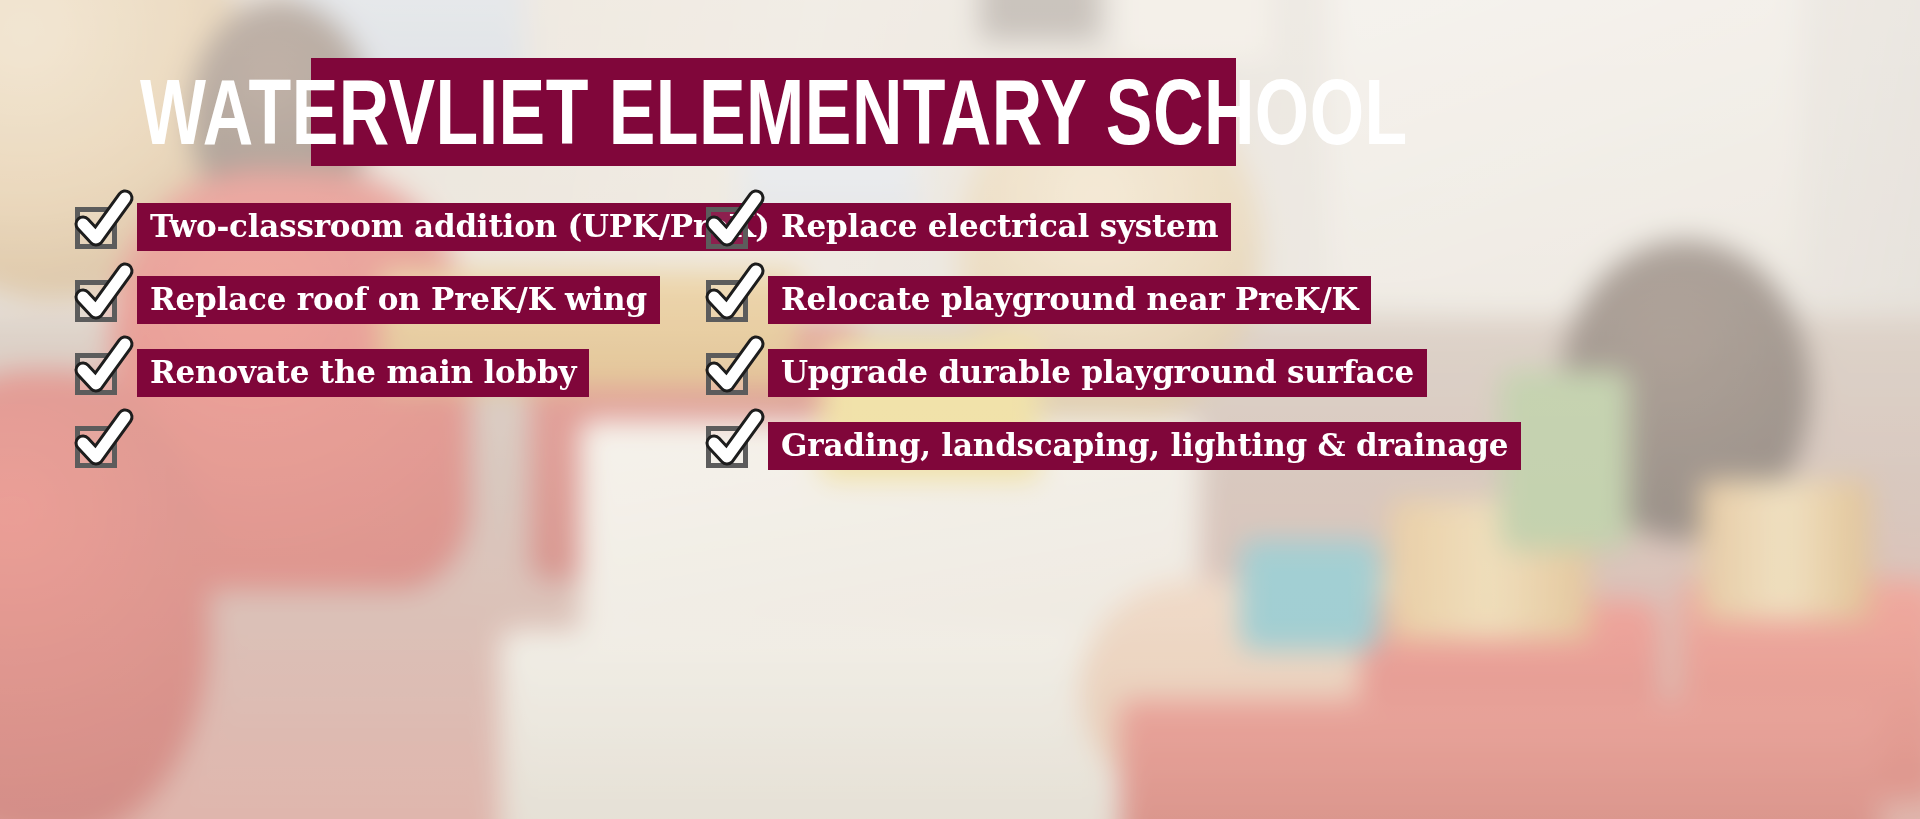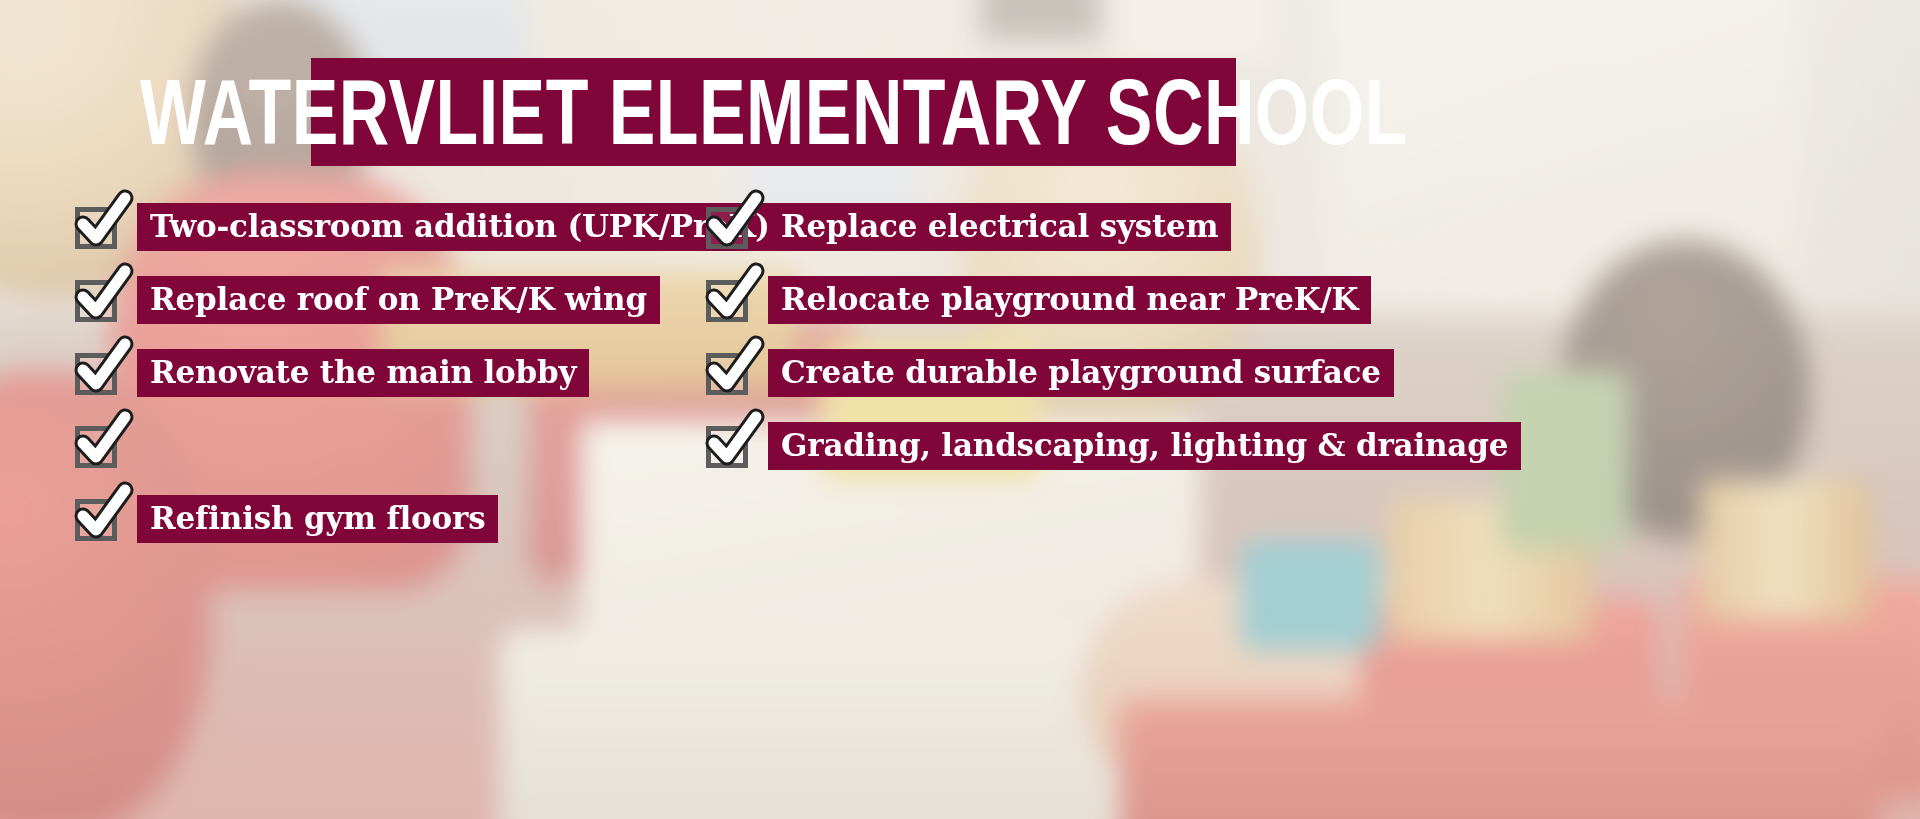--- a/index.html
+++ b/index.html
@@ -216,32 +216,20 @@
       </div>
       <div class="item">
         <div class="cb">
           <div class="box"></div>
           <svg viewBox="0 0 60 60" aria-hidden="true">
             <path d="M10 31 L23 45 L52 5" fill="none" stroke="#1d1d1d" stroke-width="17" stroke-linecap="round" stroke-linejoin="round"></path>
             <path d="M10 31 L23 45 L52 5" fill="none" stroke="#ffffff" stroke-width="11" stroke-linecap="round" stroke-linejoin="round"></path>
           </svg>
         </div>
       </div>
-      <div class="item">
-        <div class="cb">
-          <div class="box"></div>
-          <svg viewBox="0 0 60 60" aria-hidden="true">
-            <path d="M10 31 L23 45 L52 5" fill="none" stroke="#1d1d1d" stroke-width="17" stroke-linecap="round" stroke-linejoin="round"></path>
-            <path d="M10 31 L23 45 L52 5" fill="none" stroke="#ffffff" stroke-width="11" stroke-linecap="round" stroke-linejoin="round"></path>
-          </svg>
-        </div>
-        <div class="chip">
-          <span>Refinish gym floors</span>
-        </div>
-      </div>
     </div>
   <div class="col" id="col-right">
       <div class="item">
         <div class="cb">
           <div class="box"></div>
           <svg viewBox="0 0 60 60" aria-hidden="true">
             <path d="M10 31 L23 45 L52 5" fill="none" stroke="#1d1d1d" stroke-width="17" stroke-linecap="round" stroke-linejoin="round"></path>
             <path d="M10 31 L23 45 L52 5" fill="none" stroke="#ffffff" stroke-width="11" stroke-linecap="round" stroke-linejoin="round"></path>
           </svg>
         </div>
@@ -263,21 +251,21 @@
       </div>
       <div class="item">
         <div class="cb">
           <div class="box"></div>
           <svg viewBox="0 0 60 60" aria-hidden="true">
             <path d="M10 31 L23 45 L52 5" fill="none" stroke="#1d1d1d" stroke-width="17" stroke-linecap="round" stroke-linejoin="round"></path>
             <path d="M10 31 L23 45 L52 5" fill="none" stroke="#ffffff" stroke-width="11" stroke-linecap="round" stroke-linejoin="round"></path>
           </svg>
         </div>
         <div class="chip">
-          <span>Create durable playground surface</span>
+          <span>Upgrade durable playground surface</span>
         </div>
       </div>
       <div class="item">
         <div class="cb">
           <div class="box"></div>
           <svg viewBox="0 0 60 60" aria-hidden="true">
             <path d="M10 31 L23 45 L52 5" fill="none" stroke="#1d1d1d" stroke-width="17" stroke-linecap="round" stroke-linejoin="round"></path>
             <path d="M10 31 L23 45 L52 5" fill="none" stroke="#ffffff" stroke-width="11" stroke-linecap="round" stroke-linejoin="round"></path>
           </svg>
         </div>

